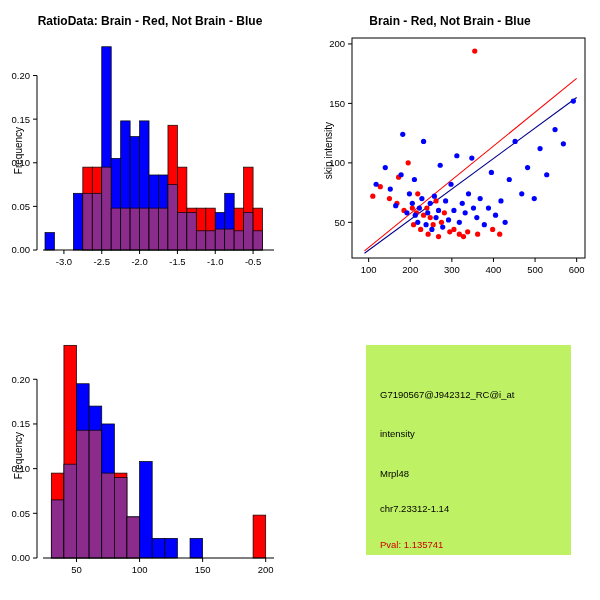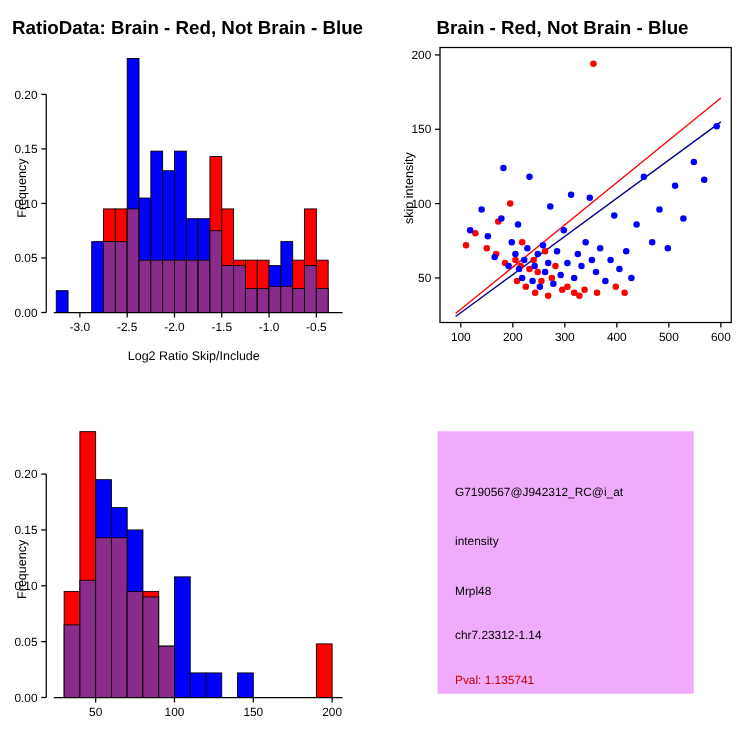--- a/index.html
+++ b/index.html
@@ -11,36 +11,37 @@
     width: 600px;
     height: 600px;
     font-family: "Liberation Sans", sans-serif;
     position: relative;
     overflow: hidden;
   }
   .panel {
     position: absolute;
   }
   .panel-title {
-    font-size: 15px;
+    font-size: 12px;
     font-weight: bold;
     color: #000;
     text-align: center;
     white-space: nowrap;
   }
   .axis-label {
     font-size: 10px;
     color: #000;
     text-align: center;
     white-space: nowrap;
   }
   svg { display: block; }
   .info-box {
     position: absolute;
-    background: #f0abfc;
+    background: #bef264;
+    margin-left: 16px;
   }
   .info-line {
     position: absolute;
     font-size: 9.5px;
     color: #000;
     white-space: nowrap;
   }
   .info-line.pval { color: #cc0000; }
   .ylab-rot {
     position: absolute;
@@ -119,21 +120,20 @@
       <line x1="37" y1="206.38297872340425" x2="33" y2="206.38297872340425" stroke="#000" stroke-width="1"></line>
       <text x="30" y="209.78297872340426" font-size="9.5" font-family="&quot;Liberation Sans&quot;, sans-serif" fill="#000" text-anchor="end">0.05</text>
       <line x1="37" y1="162.7659574468085" x2="33" y2="162.7659574468085" stroke="#000" stroke-width="1"></line>
       <text x="30" y="166.1659574468085" font-size="9.5" font-family="&quot;Liberation Sans&quot;, sans-serif" fill="#000" text-anchor="end">0.10</text>
       <line x1="37" y1="119.14893617021275" x2="33" y2="119.14893617021275" stroke="#000" stroke-width="1"></line>
       <text x="30" y="122.54893617021276" font-size="9.5" font-family="&quot;Liberation Sans&quot;, sans-serif" fill="#000" text-anchor="end">0.15</text>
       <line x1="37" y1="75.531914893617" x2="33" y2="75.531914893617" stroke="#000" stroke-width="1"></line>
       <text x="30" y="78.931914893617" font-size="9.5" font-family="&quot;Liberation Sans&quot;, sans-serif" fill="#000" text-anchor="end">0.20</text>
     </svg>
   <div class="ylab-rot" style="left:-22px; top:145px; width:80px;">Frequency</div>
-  <div class="axis-label" style="position:absolute; left:30px; top:280px; width:250px;">Log2 Ratio Skip/Include</div>
 </div>
 
 <div class="panel" style="left:300px; top:0px; width:300px; height:300px;">
   <div class="panel-title" style="position:absolute; left:0; top:14px; width:300px;text-align:center;">Brain - Red, Not Brain - Blue</div>
   <svg id="svg-scatter" width="300" height="300">
       <rect x="52" y="38" width="233" height="220" fill="none" stroke="#000" stroke-width="1"></rect>
       <line x1="68.64285714285714" y1="258" x2="68.64285714285714" y2="262" stroke="#000" stroke-width="1"></line>
       <text x="68.64285714285714" y="273" font-size="9.5" font-family="&quot;Liberation Sans&quot;, sans-serif" fill="#000" text-anchor="middle">100</text>
       <line x1="110.25" y1="258" x2="110.25" y2="262" stroke="#000" stroke-width="1"></line>
       <text x="110.25" y="273" font-size="9.5" font-family="&quot;Liberation Sans&quot;, sans-serif" fill="#000" text-anchor="middle">200</text>

